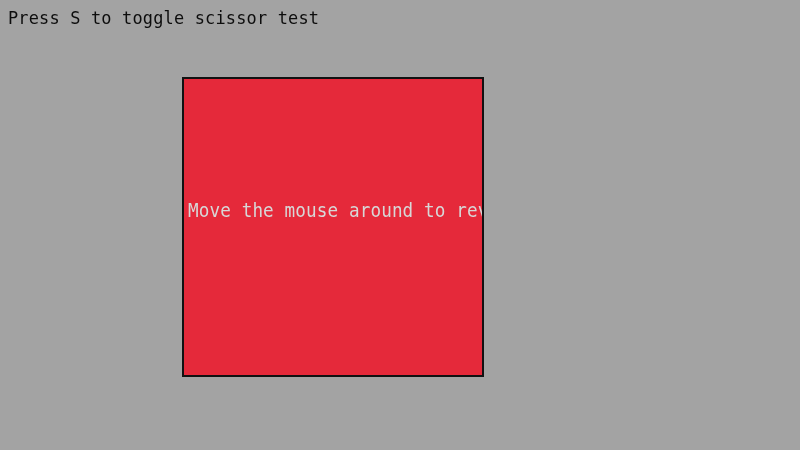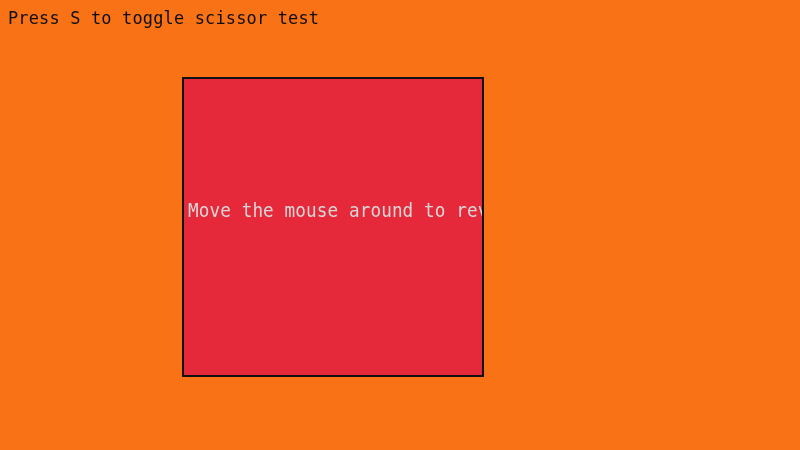--- a/index.html
+++ b/index.html
@@ -10,21 +10,21 @@
     width: 800px;
     height: 450px;
     overflow: hidden;
     font-family: "DejaVu Sans Mono", "Liberation Mono", monospace;
   }
 
   #app {
     position: relative;
     width: 800px;
     height: 450px;
-    background: #f97316;
+    background: #a3a3a3;
   }
 
   
   #hint-text {
     position: absolute;
     left: 8px;
     top: 8px;
     font-size: 18px;
     line-height: 20px;
     letter-spacing: 0.2px;

